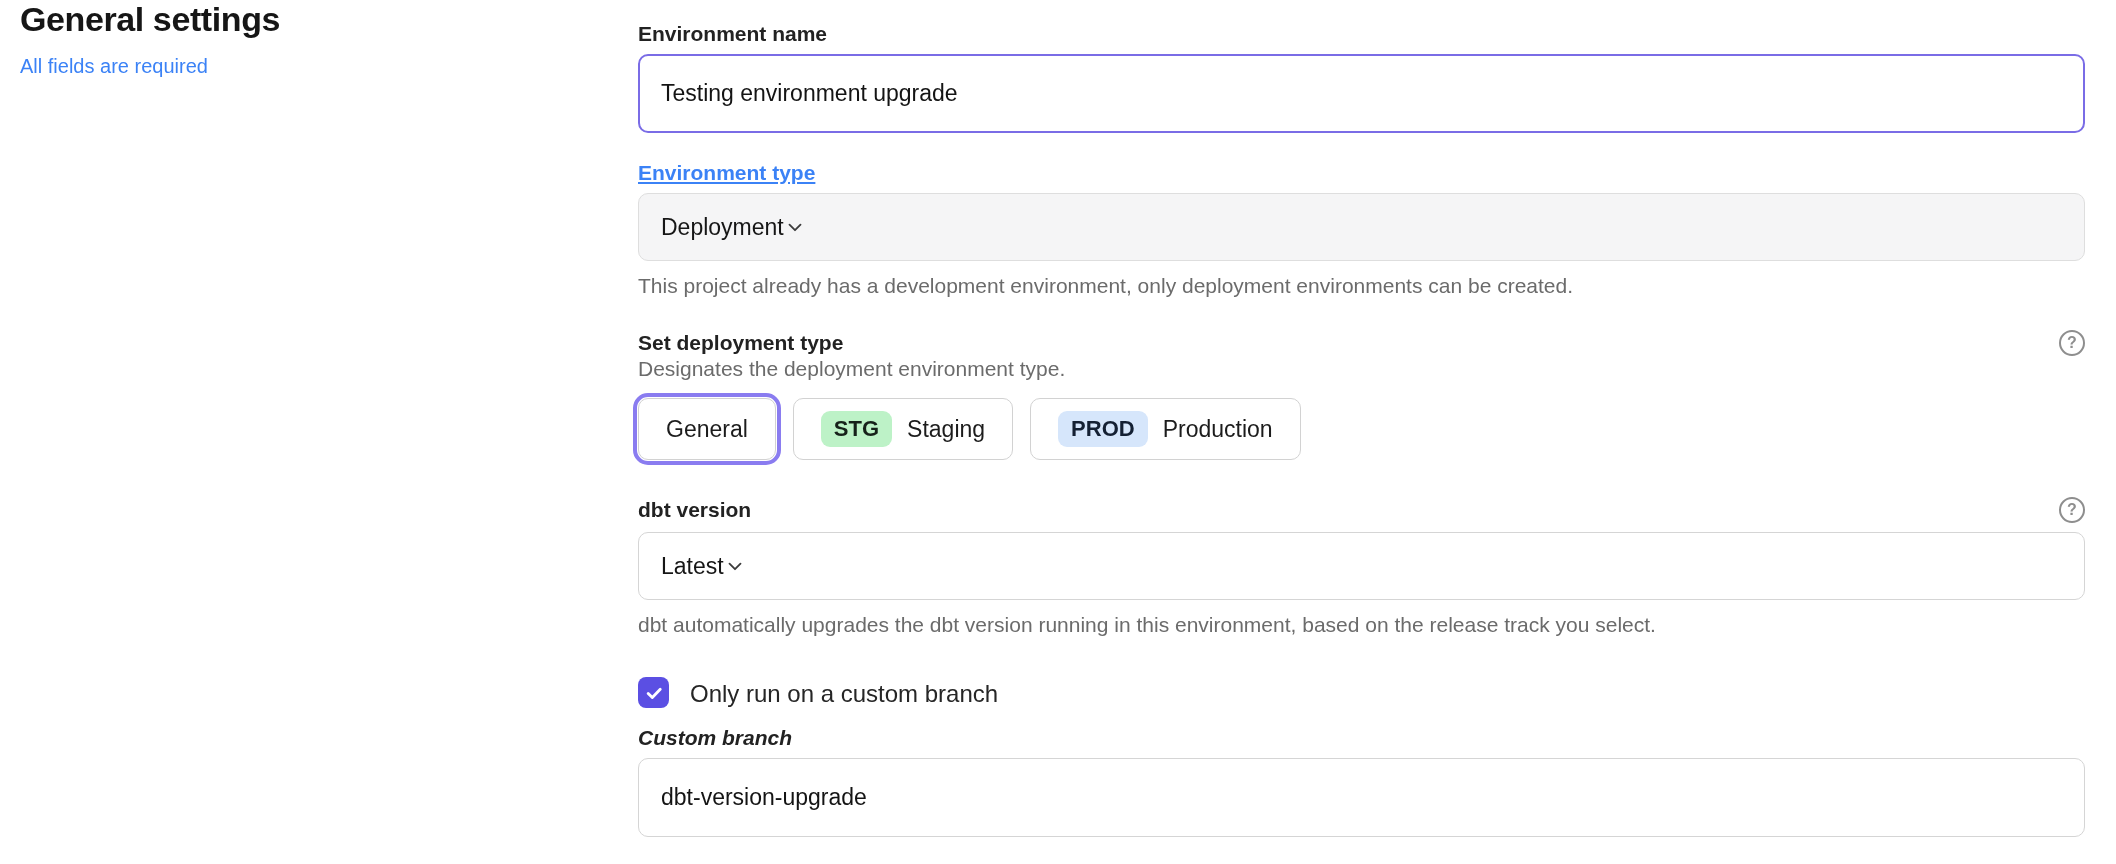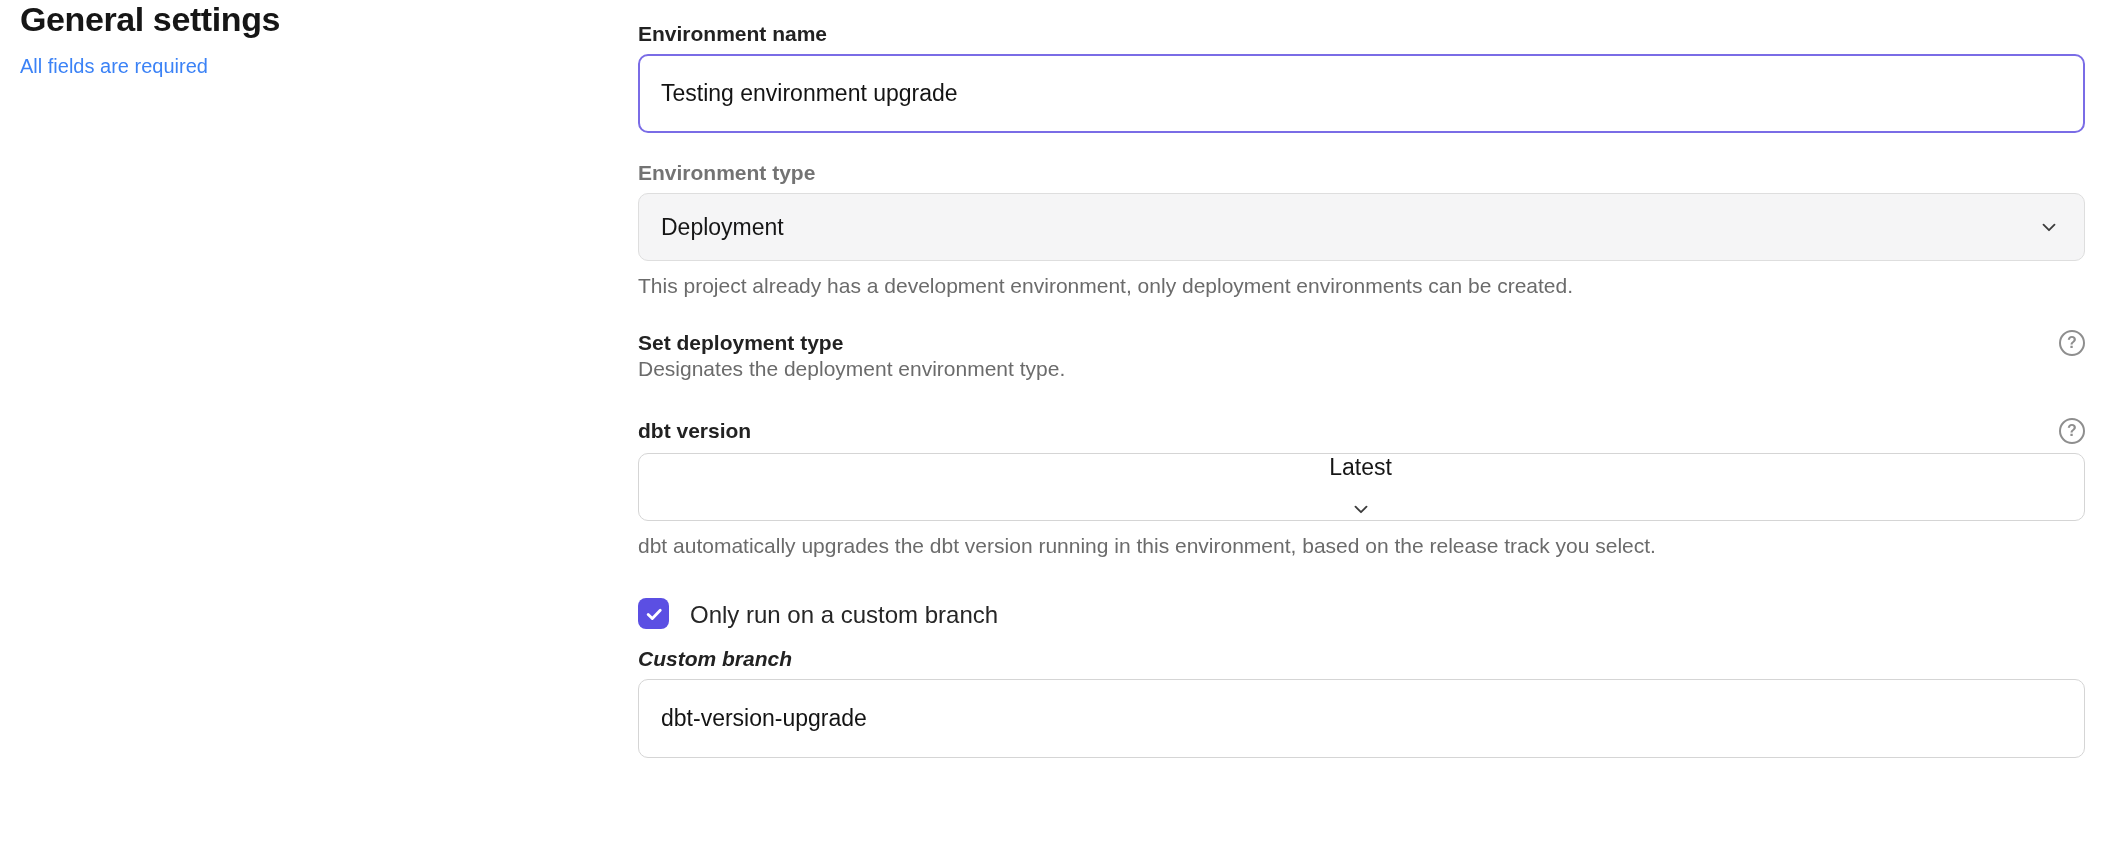--- a/index.html
+++ b/index.html
@@ -42,21 +42,21 @@
     width: 1447px;
   }
 
   .field-label {
     display: block;
     font-size: 21px;
     font-weight: 700;
     color: #222222;
     line-height: 24px;
   }
-  .field-label.disabled { color: #737373; }
+  .field-label.disabled { color: #3b82f6; text-decoration: underline; }
 
   .label-row {
     display: flex;
     align-items: center;
     gap: 10px;
     line-height: 26px;
     justify-content: space-between;
   }
 
   .help-icon {
@@ -87,21 +87,21 @@
     outline: none;
   }
   .text-input.focused {
     border: 2px solid #7a6ce6;
     padding: 0 21px;
   }
 
   .select {
     display: flex;
     align-items: center;
-    justify-content: space-between;
+    justify-content: flex-start;
     height: 68px;
     border: 1px solid #d5d5d5;
     border-radius: 10px;
     background: #ffffff;
     padding: 0 24px 0 22px;
     font-size: 23px;
     color: #161616;
     cursor: pointer;
   }
   .select.disabled {
@@ -171,21 +171,21 @@
     font-size: 24px;
     color: #262626;
   }
 
   
   .m-label    { margin-bottom: 8px; }
   .gap-env-type   { margin-top: 28px; }
   .gap-deploy     { margin-top: 32px; }
   .gap-desc       { margin-top: 12px; }
   .gap-dbt        { margin-top: 37px; gap: 43px; }
-  .gap-select     { margin-top: 9px; flex-direction: column; }
+  .gap-select     { margin-top: 9px; }
   .gap-checkbox   { margin-top: 40px; }
   .gap-branch     { margin-top: 18px; font-style: italic; }
 </style>
 </head>
 <body>
 
 <div class="page">
 
   <div class="intro">
     <h1 class="page-title">General settings</h1>
@@ -207,20 +207,33 @@
       </span>
     </div>
     <p class="helper">This project already has a development environment, only deployment environments can be created.</p>
 
     <div class="label-row gap-deploy">
       <span class="field-label">Set deployment type</span>
       <span class="help-icon">?</span>
     </div>
     <p class="helper gap-desc" style="margin-top:1px">Designates the deployment environment type.</p>
 
+    <div class="type-buttons">
+      <button class="type-btn selected">
+        <span>General</span>
+      </button>
+      <button class="type-btn">
+        <span class="badge badge-stg">STG</span>
+        <span>Staging</span>
+      </button>
+      <button class="type-btn">
+        <span class="badge badge-prod">PROD</span>
+        <span>Production</span>
+      </button>
+    </div>
 
     <div class="label-row gap-dbt">
       <span class="field-label">dbt version</span>
       <span class="help-icon">?</span>
     </div>
     <div class="select gap-select">
       <span>Latest</span>
       <span class="chevron">
         <svg width="22" height="22" viewBox="0 0 24 24">
             <path d="M6 9.5l6 6 6-6" fill="none" stroke="#3c3c3c" stroke-width="2" stroke-linecap="round" stroke-linejoin="round"></path>

